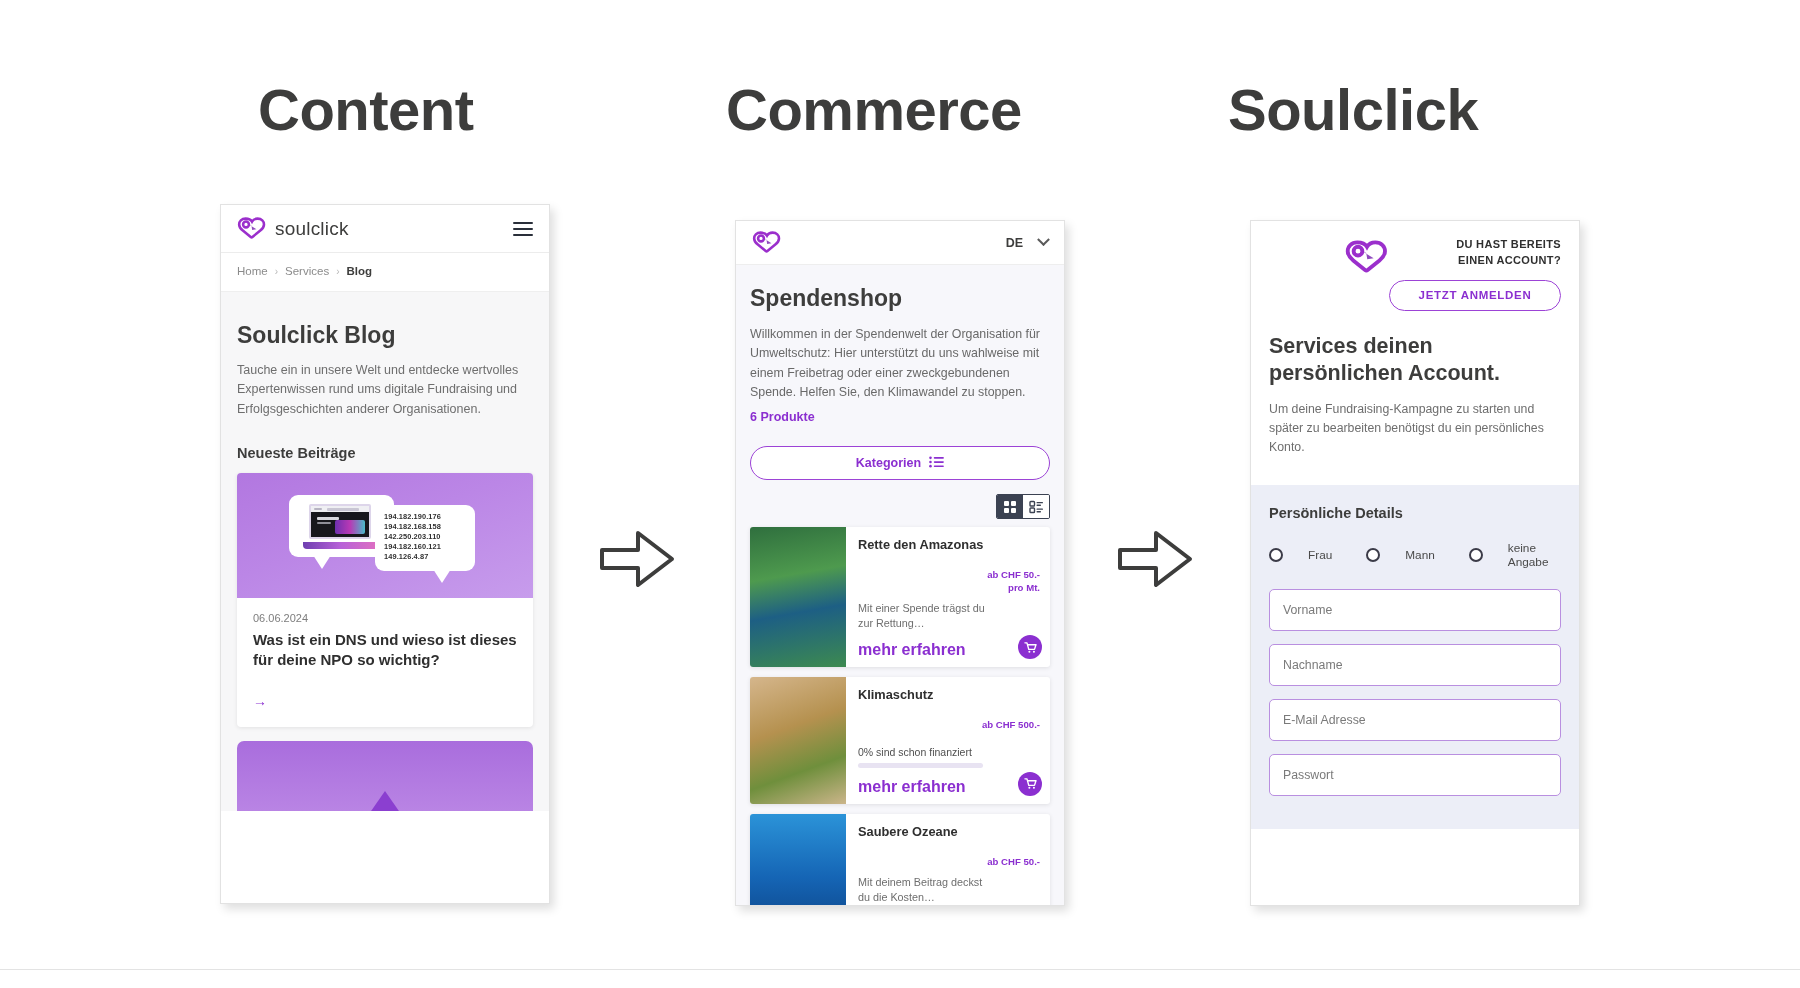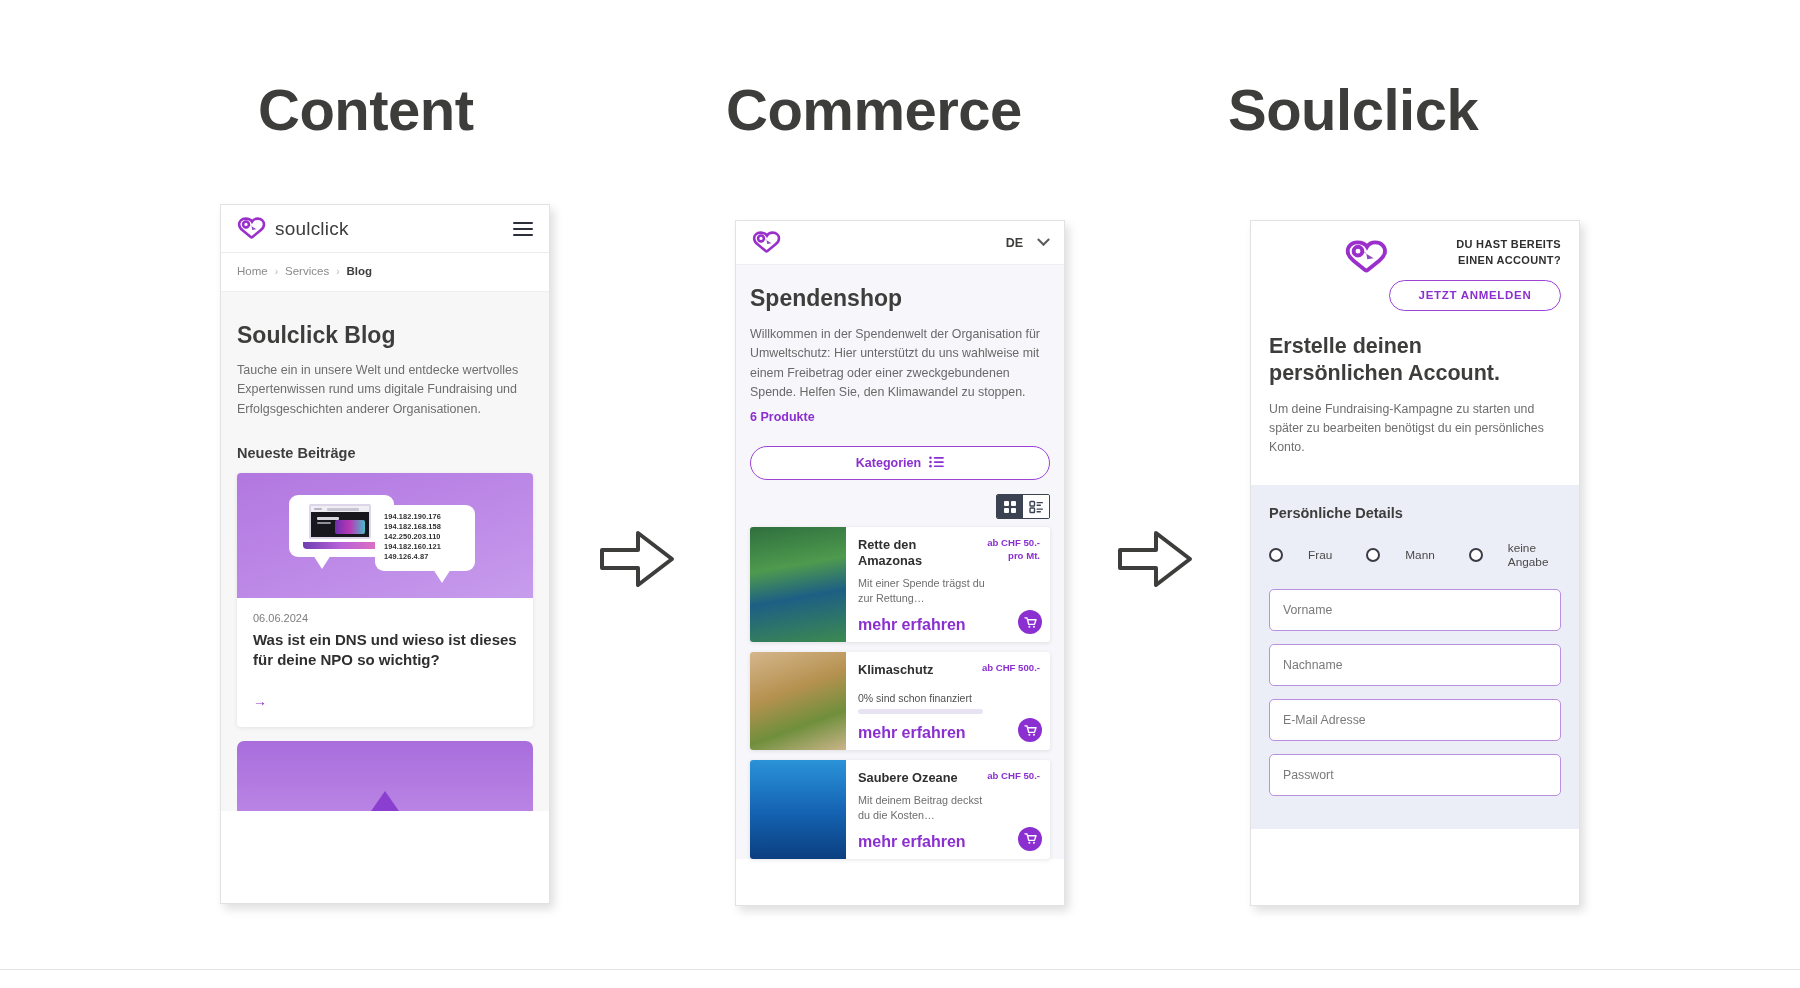--- a/index.html
+++ b/index.html
@@ -164,21 +164,21 @@
   .prod-card {
     display: flex; background: #fff; border-radius: 3px;
     box-shadow: 0 1px 4px rgba(0,0,0,.10);
     margin-bottom: 10px; overflow: hidden; min-height: 86px;
   }
   .prod-img { width: 96px; flex: 0 0 96px; }
   .img-amazon { background: linear-gradient(170deg,#2f6f3e 0%, #4e9a4e 35%, #1d5f84 60%, #3d8a50 100%); }
   .img-klima  { background: linear-gradient(160deg,#d5b68c 0%, #b5914f 40%, #6f8f3c 70%, #cbb58a 100%); }
   .img-ozean  { background: linear-gradient(180deg,#2b93d8 0%, #1565b5 50%, #0c3f80 100%); }
   .prod-right { flex: 1; padding: 10px 10px 8px 12px; position: relative; }
-  .prod-head { display: flex; justify-content: space-between; gap: 16px; }
+  .prod-head { display: flex; justify-content: space-between; gap: 16px; flex-direction: column; }
   .prod-name { font-size: 12.8px; font-weight: 700; color: #2f2f2f; line-height: 1.25; max-width: 130px; }
   .prod-price { font-size: 9.6px; font-weight: 700; color: #8b2fd0; text-align: right; line-height: 1.3; white-space: nowrap; }
   .prod-desc { margin-top: 7px; font-size: 10.8px; color: #6e6e6e; line-height: 1.38; max-width: 135px; }
   .prod-progress-label { margin-top: 14px; font-size: 10.5px; color: #4f4f4f; }
   .prod-progress-track { margin-top: 5px; width: 125px; height: 5px; border-radius: 3px; background: #e8e3f2; }
   .prod-more { margin-top: 10px; font-size: 16px; font-weight: 700; color: #8b2fd0; }
   .cart-btn {
     position: absolute; right: 8px; bottom: 8px;
     width: 24px; height: 24px; border-radius: 50%; background: #8b2fd0;
     display: flex; align-items: center; justify-content: center; cursor: pointer;
@@ -433,21 +433,21 @@
         </svg>
       </span>
       <div class="p3-acct">
         <div class="p3-acct-label">DU HAST BEREITS</div>
         <div class="p3-acct-label">EINEN ACCOUNT?</div>
         <div class="p3-login-btn">JETZT ANMELDEN</div>
       </div>
     </div>
 
     <div class="p3-intro">
-      <div class="p3-title">Erstelle deinen persönlichen Account.</div>
+      <div class="p3-title">Services deinen persönlichen Account.</div>
       <div class="p3-lead">Um deine Fundraising-Kampagne zu starten und später zu bearbeiten benötigst du ein persönliches Konto.</div>
     </div>
 
     <div class="p3-form">
       <div class="p3-form-head">Persönliche Details</div>
 
       <div class="radio-row">
         <span class="radio"></span>
         <span class="radio-label">Frau</span>
         <span class="radio"></span>

